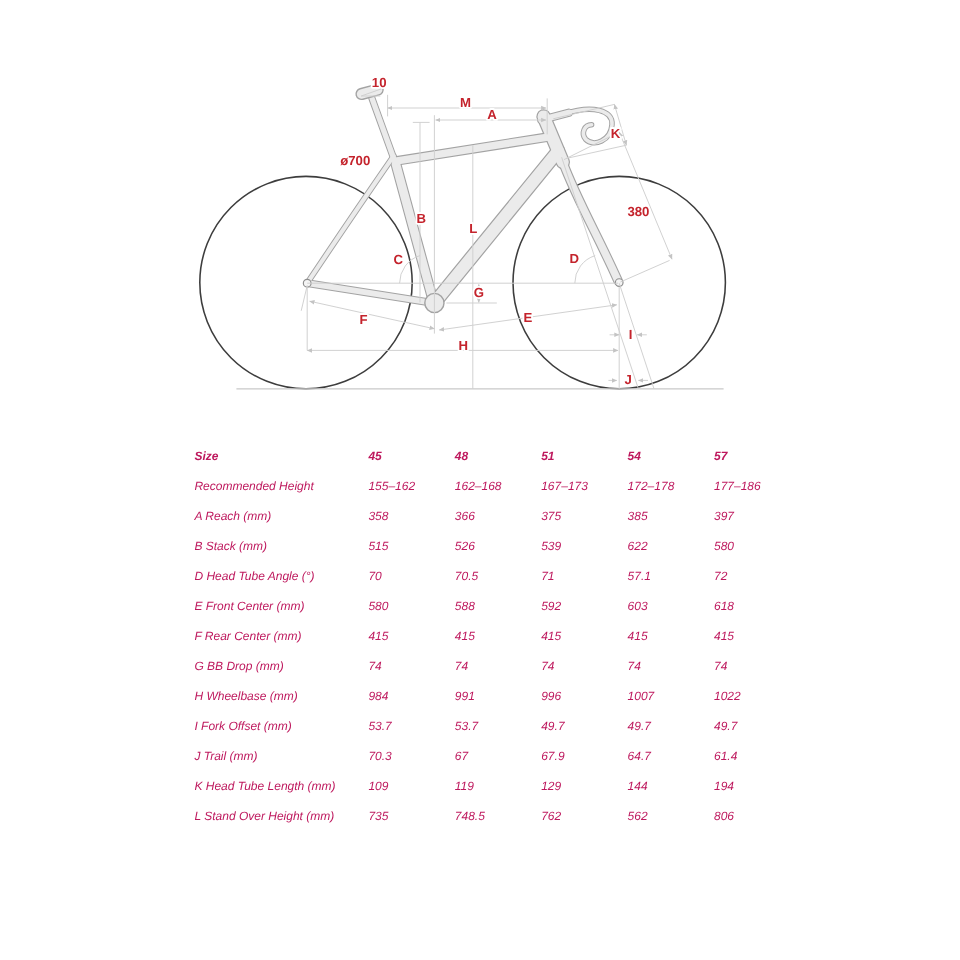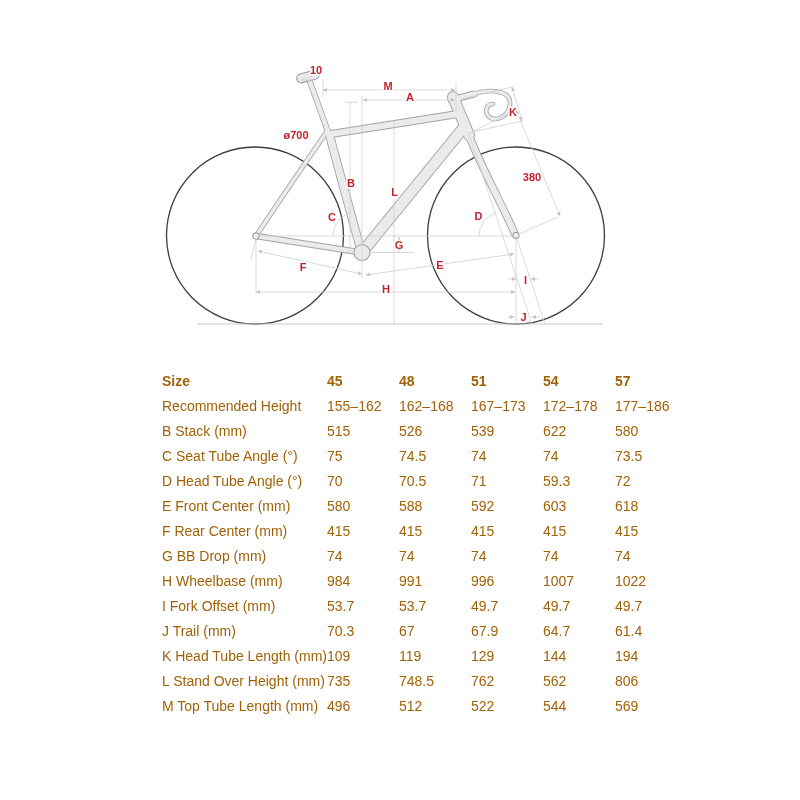--- a/index.html
+++ b/index.html
@@ -21,21 +21,21 @@
   .ground{fill:none;stroke:#c9c9c9;stroke-width:1;}
   .dim-label{
     font-family:"Liberation Sans", sans-serif;font-size:11px;font-weight:bold;
     fill:#c4232c;text-anchor:middle;paint-order:stroke;stroke:#ffffff;
     stroke-width:3px;stroke-linejoin:round;
   }
 
   
   .geo-table{
     position:absolute;left:162px;top:368px;border-collapse:collapse;
-    font-size:14px;color:#a16207;
+    font-size:10px;color:#be185d;font-style:italic;
   }
   .geo-table th,.geo-table td{
     text-align:left;vertical-align:middle;height:25px;padding:0;
     font-weight:400;white-space:nowrap;
   }
   .geo-table thead th{font-weight:700;}
   .geo-table th:first-child,.geo-table td:first-child{width:145px;}
   .geo-table th:not(:first-child),.geo-table td:not(:first-child){width:72px;}
 </style>
 </head>
@@ -172,41 +172,41 @@
   <tbody id="geo-body">
       <tr>
         <td>Recommended Height</td>
         <td>155–162</td>
         <td>162–168</td>
         <td>167–173</td>
         <td>172–178</td>
         <td>177–186</td>
       </tr>
       <tr>
+        <td>A Reach (mm)</td>
+        <td>358</td>
+        <td>366</td>
+        <td>375</td>
+        <td>385</td>
+        <td>397</td>
+      </tr>
+      <tr>
         <td>B Stack (mm)</td>
         <td>515</td>
         <td>526</td>
         <td>539</td>
         <td>622</td>
         <td>580</td>
       </tr>
       <tr>
-        <td>C Seat Tube Angle (°)</td>
-        <td>75</td>
-        <td>74.5</td>
-        <td>74</td>
-        <td>74</td>
-        <td>73.5</td>
-      </tr>
-      <tr>
         <td>D Head Tube Angle (°)</td>
         <td>70</td>
         <td>70.5</td>
         <td>71</td>
-        <td>59.3</td>
+        <td>57.1</td>
         <td>72</td>
       </tr>
       <tr>
         <td>E Front Center (mm)</td>
         <td>580</td>
         <td>588</td>
         <td>592</td>
         <td>603</td>
         <td>618</td>
       </tr>
@@ -259,22 +259,14 @@
         <td>194</td>
       </tr>
       <tr>
         <td>L Stand Over Height (mm)</td>
         <td>735</td>
         <td>748.5</td>
         <td>762</td>
         <td>562</td>
         <td>806</td>
       </tr>
-      <tr>
-        <td>M Top Tube Length (mm)</td>
-        <td>496</td>
-        <td>512</td>
-        <td>522</td>
-        <td>544</td>
-        <td>569</td>
-      </tr>
     </tbody>
 </table>
 
 </body></html>

